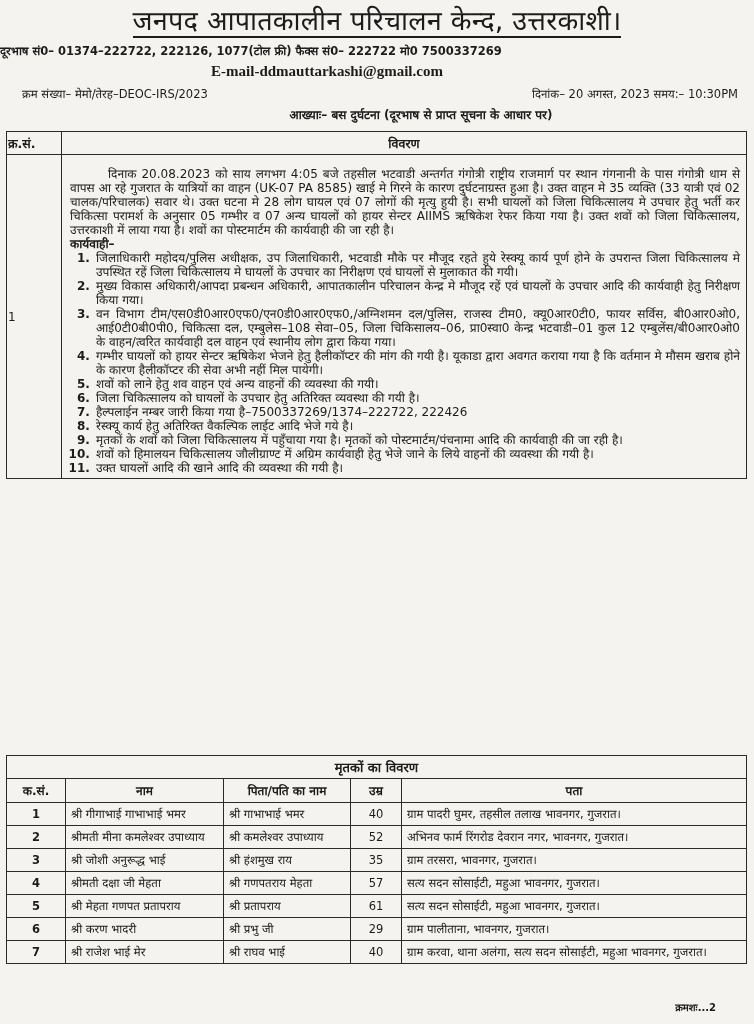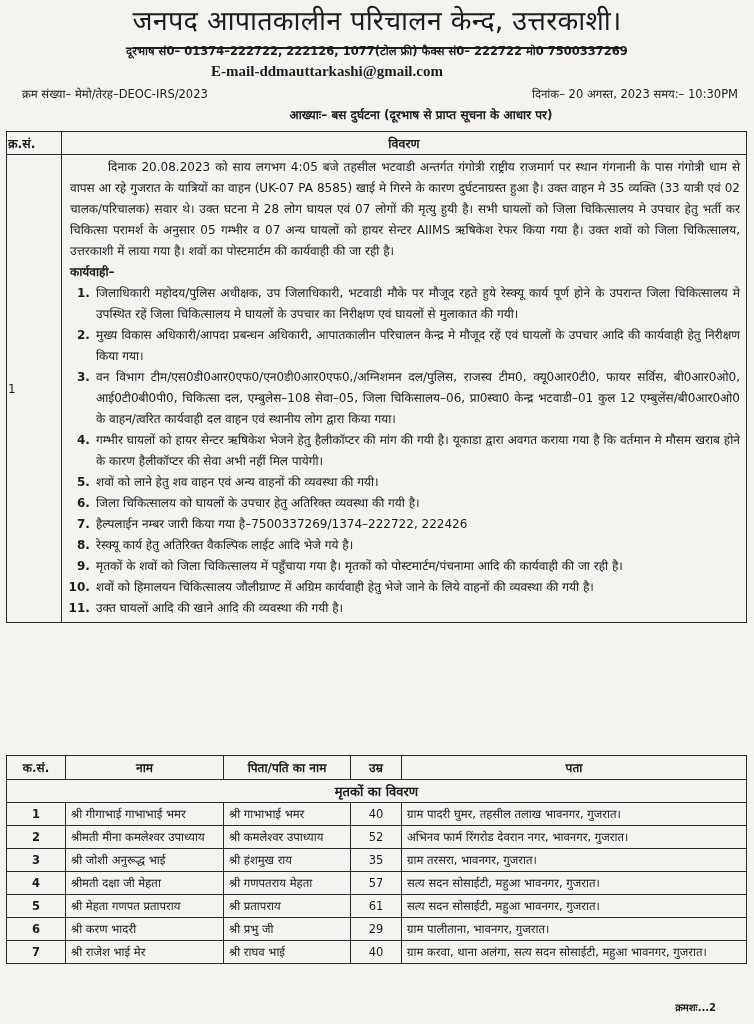--- a/index.html
+++ b/index.html
@@ -8,23 +8,23 @@
     background: #f4f3f0;
     color: #1c1c1c;
     font-family: "DejaVu Sans", sans-serif;
     position: relative;
   }
   .page { position: absolute; left: 0; top: 0; width: 754px; height: 1024px; }
   .title {
     position: absolute; top: 4px; left: 0; width: 754px; text-align: center;
     font-size: 27px; line-height: 34px; letter-spacing: 0.2px;
   }
-  .title span { border-bottom: 2px solid #1c1c1c; padding-bottom: 11px; }
+  .title span { border-bottom: 2px solid #1c1c1c; padding-bottom: 0px; }
   .contact {
-    position: absolute; top: 43px; left: 0; width: 754px; text-align: center;
+    position: absolute; top: 43px; left: 0; width: 754px; 
     font-size: 11.5px; font-weight: bold;
   }
   .email {
     position: absolute; top: 63px; left: 0; width: 654px; text-align: center;
     font-family: "Liberation Serif", serif; font-weight: bold; font-size: 15px;
   }
   .refline {
     position: absolute; top: 86px; left: 6px; width: 740px; font-size: 11.5px;
   }
   .refline .left { position: absolute; left: 16px; }
@@ -34,21 +34,21 @@
     font-size: 12px; font-weight: bold; margin-left: 44px;
   }
   table { border-collapse: collapse; }
   .main-table {
     position: absolute; top: 131px; left: 6px; width: 741px;
     font-size: 12px;
   }
   .main-table td, .main-table th { border: 1px solid #2a2a2a; }
   .main-table th { font-weight: bold; font-size: 12.5px; height: 20px; }
   .col-sn { width: 52px; text-align: left; }
-  .desc { padding: 2px 6px 3px 8px; line-height: 21px; text-align: justify; }
+  .desc { padding: 12px 6px 3px 8px; line-height: 14px; text-align: justify; }
   .para { text-indent: 38px; margin: 0; }
   .action-head { margin: 0; font-weight: bold; }
   ol { margin: 0; padding-left: 24px; }
   ol li { margin: 0; padding-left: 2px; }
   ol li::marker { font-weight: bold; }
   .dead-table {
     position: absolute; top: 755px; left: 6px; width: 741px;
     font-size: 11.5px;
   }
   .dead-table td, .dead-table th { border: 1px solid #2a2a2a; padding: 1px 5px; }
@@ -102,28 +102,28 @@
           <li>उक्त घायलों आदि की खाने आदि की व्यवस्था की गयी है।</li>
         </ol>
       </td>
     </tr>
   </tbody>
     </table>
 
   <table class="dead-table">
     <tbody>
         <tr>
+      <td class="section-title" colspan="5">मृतकों का विवरण</td>
+    </tr>
+    <tr>
       <th class="c-sn">क.सं.</th>
       <th class="c-name">नाम</th>
       <th class="c-father">पिता/पति का नाम</th>
       <th class="c-age">उम्र</th>
       <th class="c-addr">पता</th>
-    </tr>
-    <tr>
-      <td class="section-title" colspan="5">मृतकों का विवरण</td>
     </tr>
     <tr>
       <td class="c-sn">1</td>
       <td class="c-name">श्री गीगाभाई गाभाभाई भमर</td>
       <td class="c-father">श्री गाभाभाई भमर</td>
       <td class="c-age">40</td>
       <td class="c-addr">ग्राम पादरी घुमर, तहसील तलाख भावनगर, गुजरात।</td>
     </tr>
     <tr>
       <td class="c-sn">2</td>

